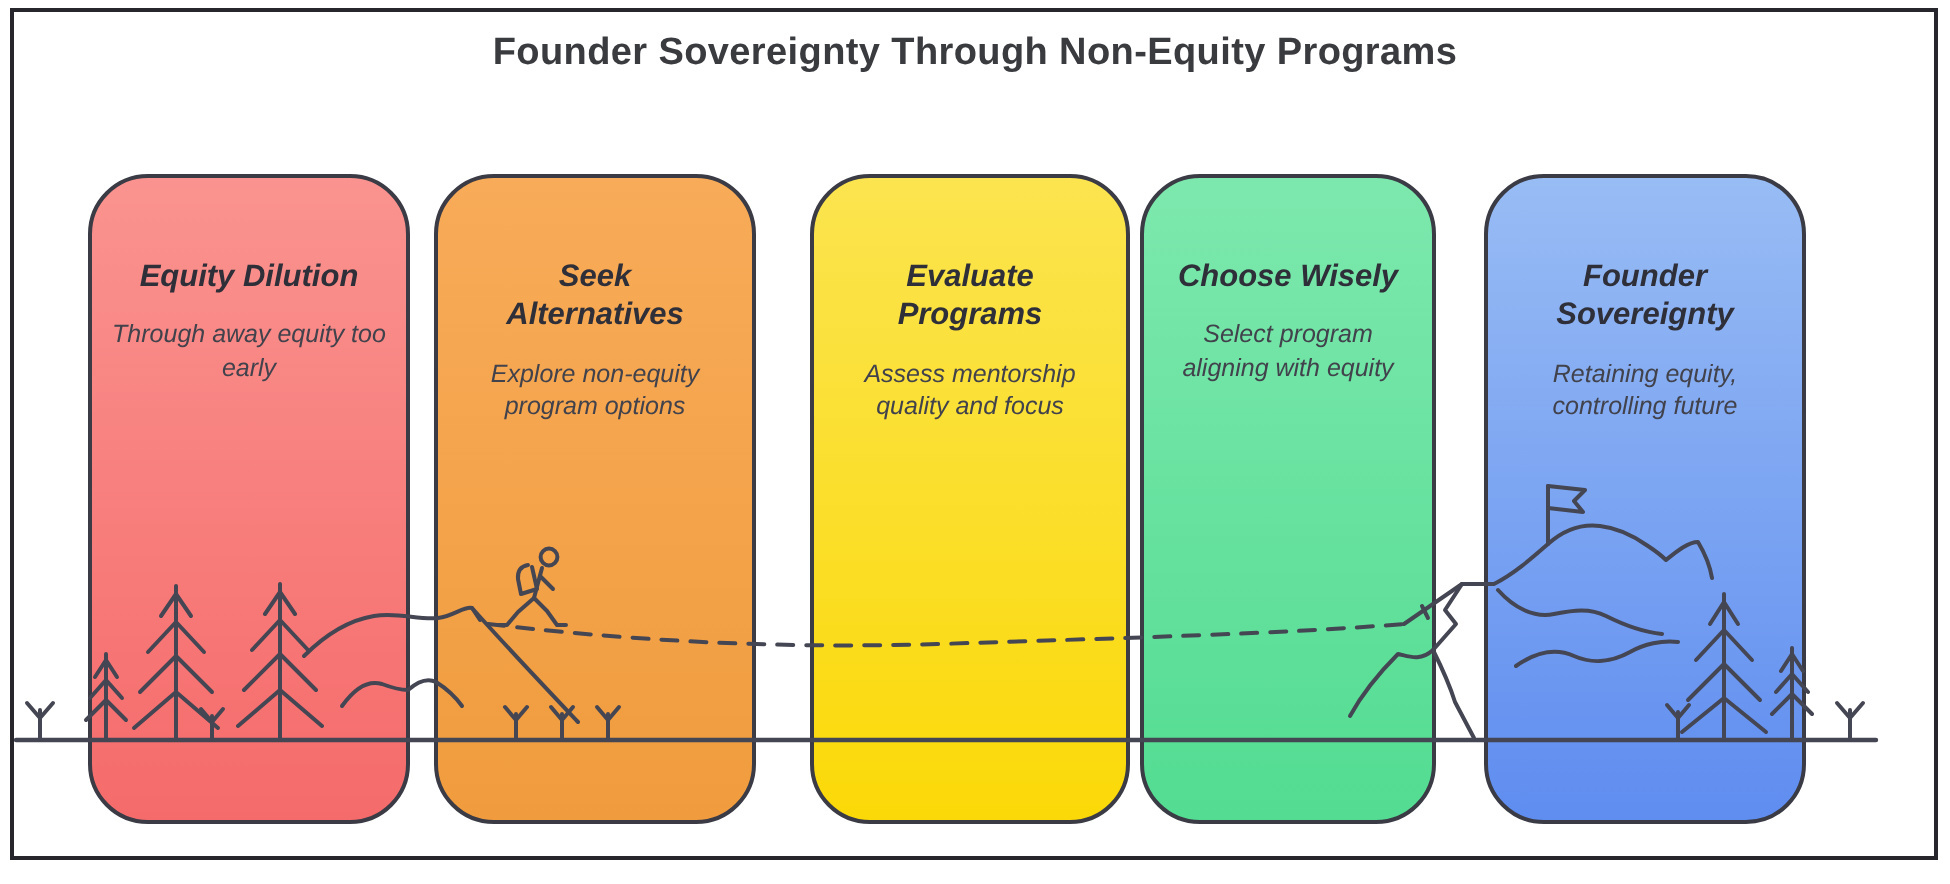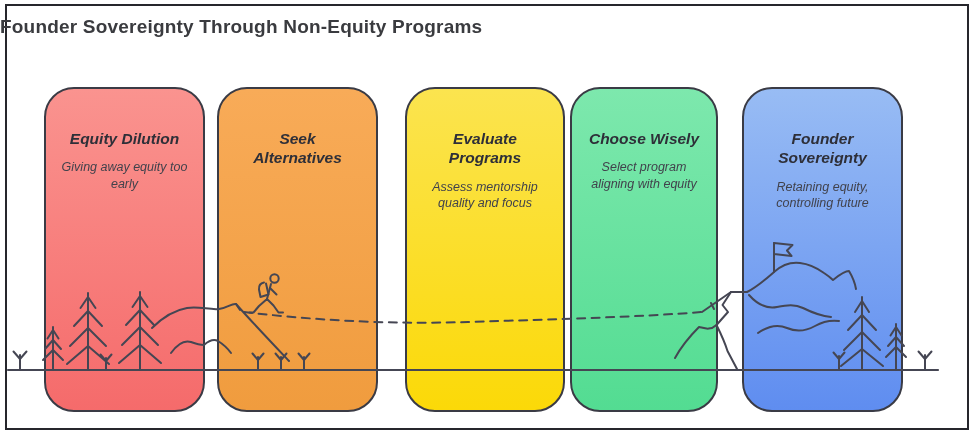--- a/index.html
+++ b/index.html
@@ -5,21 +5,21 @@
   html,body{margin:0;padding:0;}
   body{
     width:975px;height:442px;position:relative;background:#ffffff;
     font-family:"Liberation Sans", sans-serif;overflow:hidden;
   }
   .frame{
     position:absolute;left:5px;top:4px;width:960px;height:422px;
     border:2px solid #26262c;background:transparent;
   }
   .diagram-title{
-    position:absolute;top:16px;left:0;width:975px;text-align:left;
+    position:absolute;top:16px;left:0;width:975px;text-align:center;
     font-size:19px;font-weight:bold;color:#3a3b3f;letter-spacing:0.2px;
   }
   .card{
     position:absolute;top:87px;height:325px;box-sizing:border-box;
     border:2px solid #3a3b45;border-radius:30px;
   }
   .card-content{padding:40px 10px 0;text-align:center;font-style:italic;}
   .card-title{
     margin:0 auto;max-width:118px;font-size:15.5px;font-weight:bold;
     color:#2e2f38;line-height:1.25;white-space:pre-line;
@@ -33,28 +33,30 @@
 </head>
 <body>
 
 <div class="frame" id="frame" style="border-color: rgb(38, 38, 44);"></div>
 
 <div class="diagram-title">Founder Sovereignty Through Non-Equity Programs</div>
 
 <div class="card" style="left: 44px; width: 161px; background: linear-gradient(rgb(250, 147, 143), rgb(245, 107, 107));">
   <div class="card-content">
     <div class="card-title">Equity Dilution</div>
-    <div class="card-desc">Giving away equity too
+    <div class="card-desc">Through away equity too
 early</div>
   </div>
 </div>
 <div class="card" style="left: 217px; width: 161px; background: linear-gradient(rgb(248, 171, 88), rgb(240, 156, 62));">
   <div class="card-content">
     <div class="card-title">Seek
 Alternatives</div>
+    <div class="card-desc">Explore non-equity
+program options</div>
   </div>
 </div>
 <div class="card" style="left: 405px; width: 160px; background: linear-gradient(rgb(251, 228, 79), rgb(251, 217, 8));">
   <div class="card-content">
     <div class="card-title">Evaluate
 Programs</div>
     <div class="card-desc">Assess mentorship
 quality and focus</div>
   </div>
 </div>

